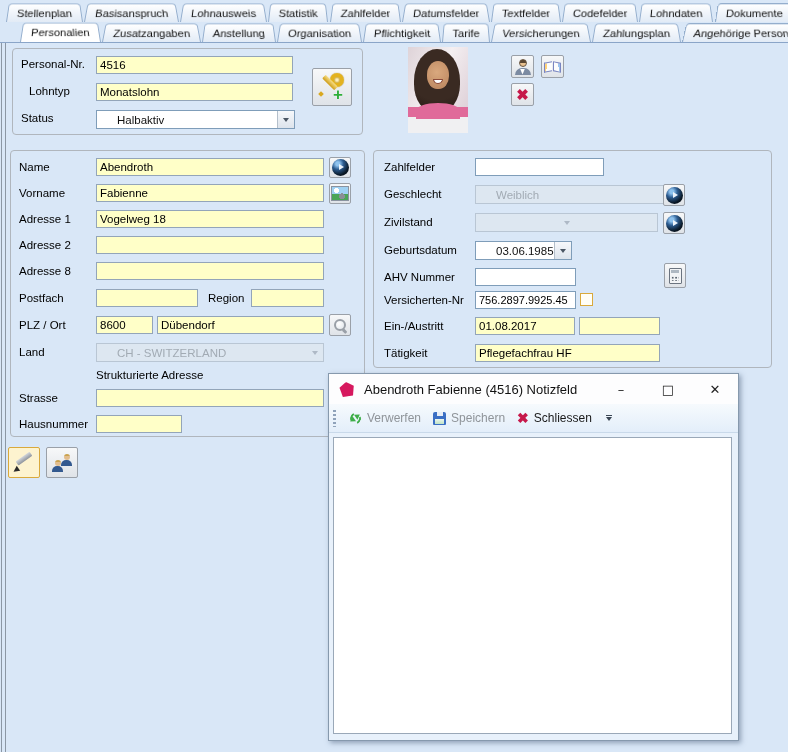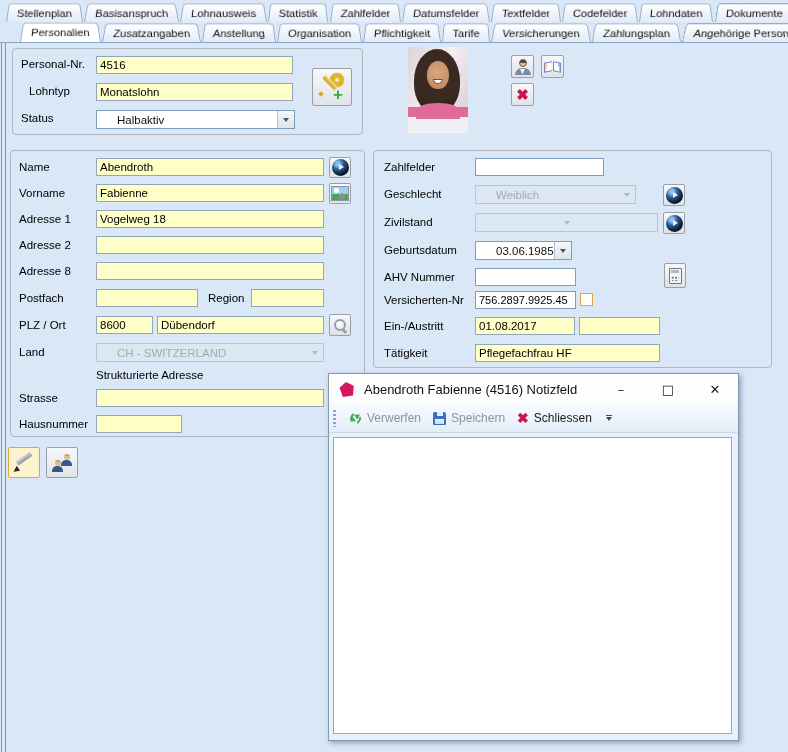--- a/index.html
+++ b/index.html
@@ -282,21 +282,21 @@
           <span class="hd"></span>
           <span class="bd"></span>
         </span>
     </span>
   </div>
 
   <div class="groupbox" style="left:373px; top:150px; width:399px; height:218px;">
     <span class="flabel" style="left:10px; top:10px; position:absolute;">Zahlfelder</span>
     <input class="winput" style="left: 101px; top: 7px; width: 129px; position: absolute;" value="">
     <span class="flabel" style="left:10px; top:37px; position:absolute;">Geschlecht</span>
-    <div class="combo disabled" style="left:101px; top:34px; width:161px;">
+    <div class="combo disabled" style="left:101px; top:34px; width:210px;">
       <span class="cval">Weiblich</span>
       <span class="cbtn">
           <span class="arr"></span>
         </span>
     </div>
     <div class="sqbtn" style="left:289px; top:33px; width:22px; height:22px;">
       <span class="orb"></span>
     </div>
     <span class="flabel" style="left:10px; top:65px; position:absolute;">Zivilstand</span>
     <div class="combo disabled" style="left:101px; top:62px; width:183px;flex-direction:column;">

